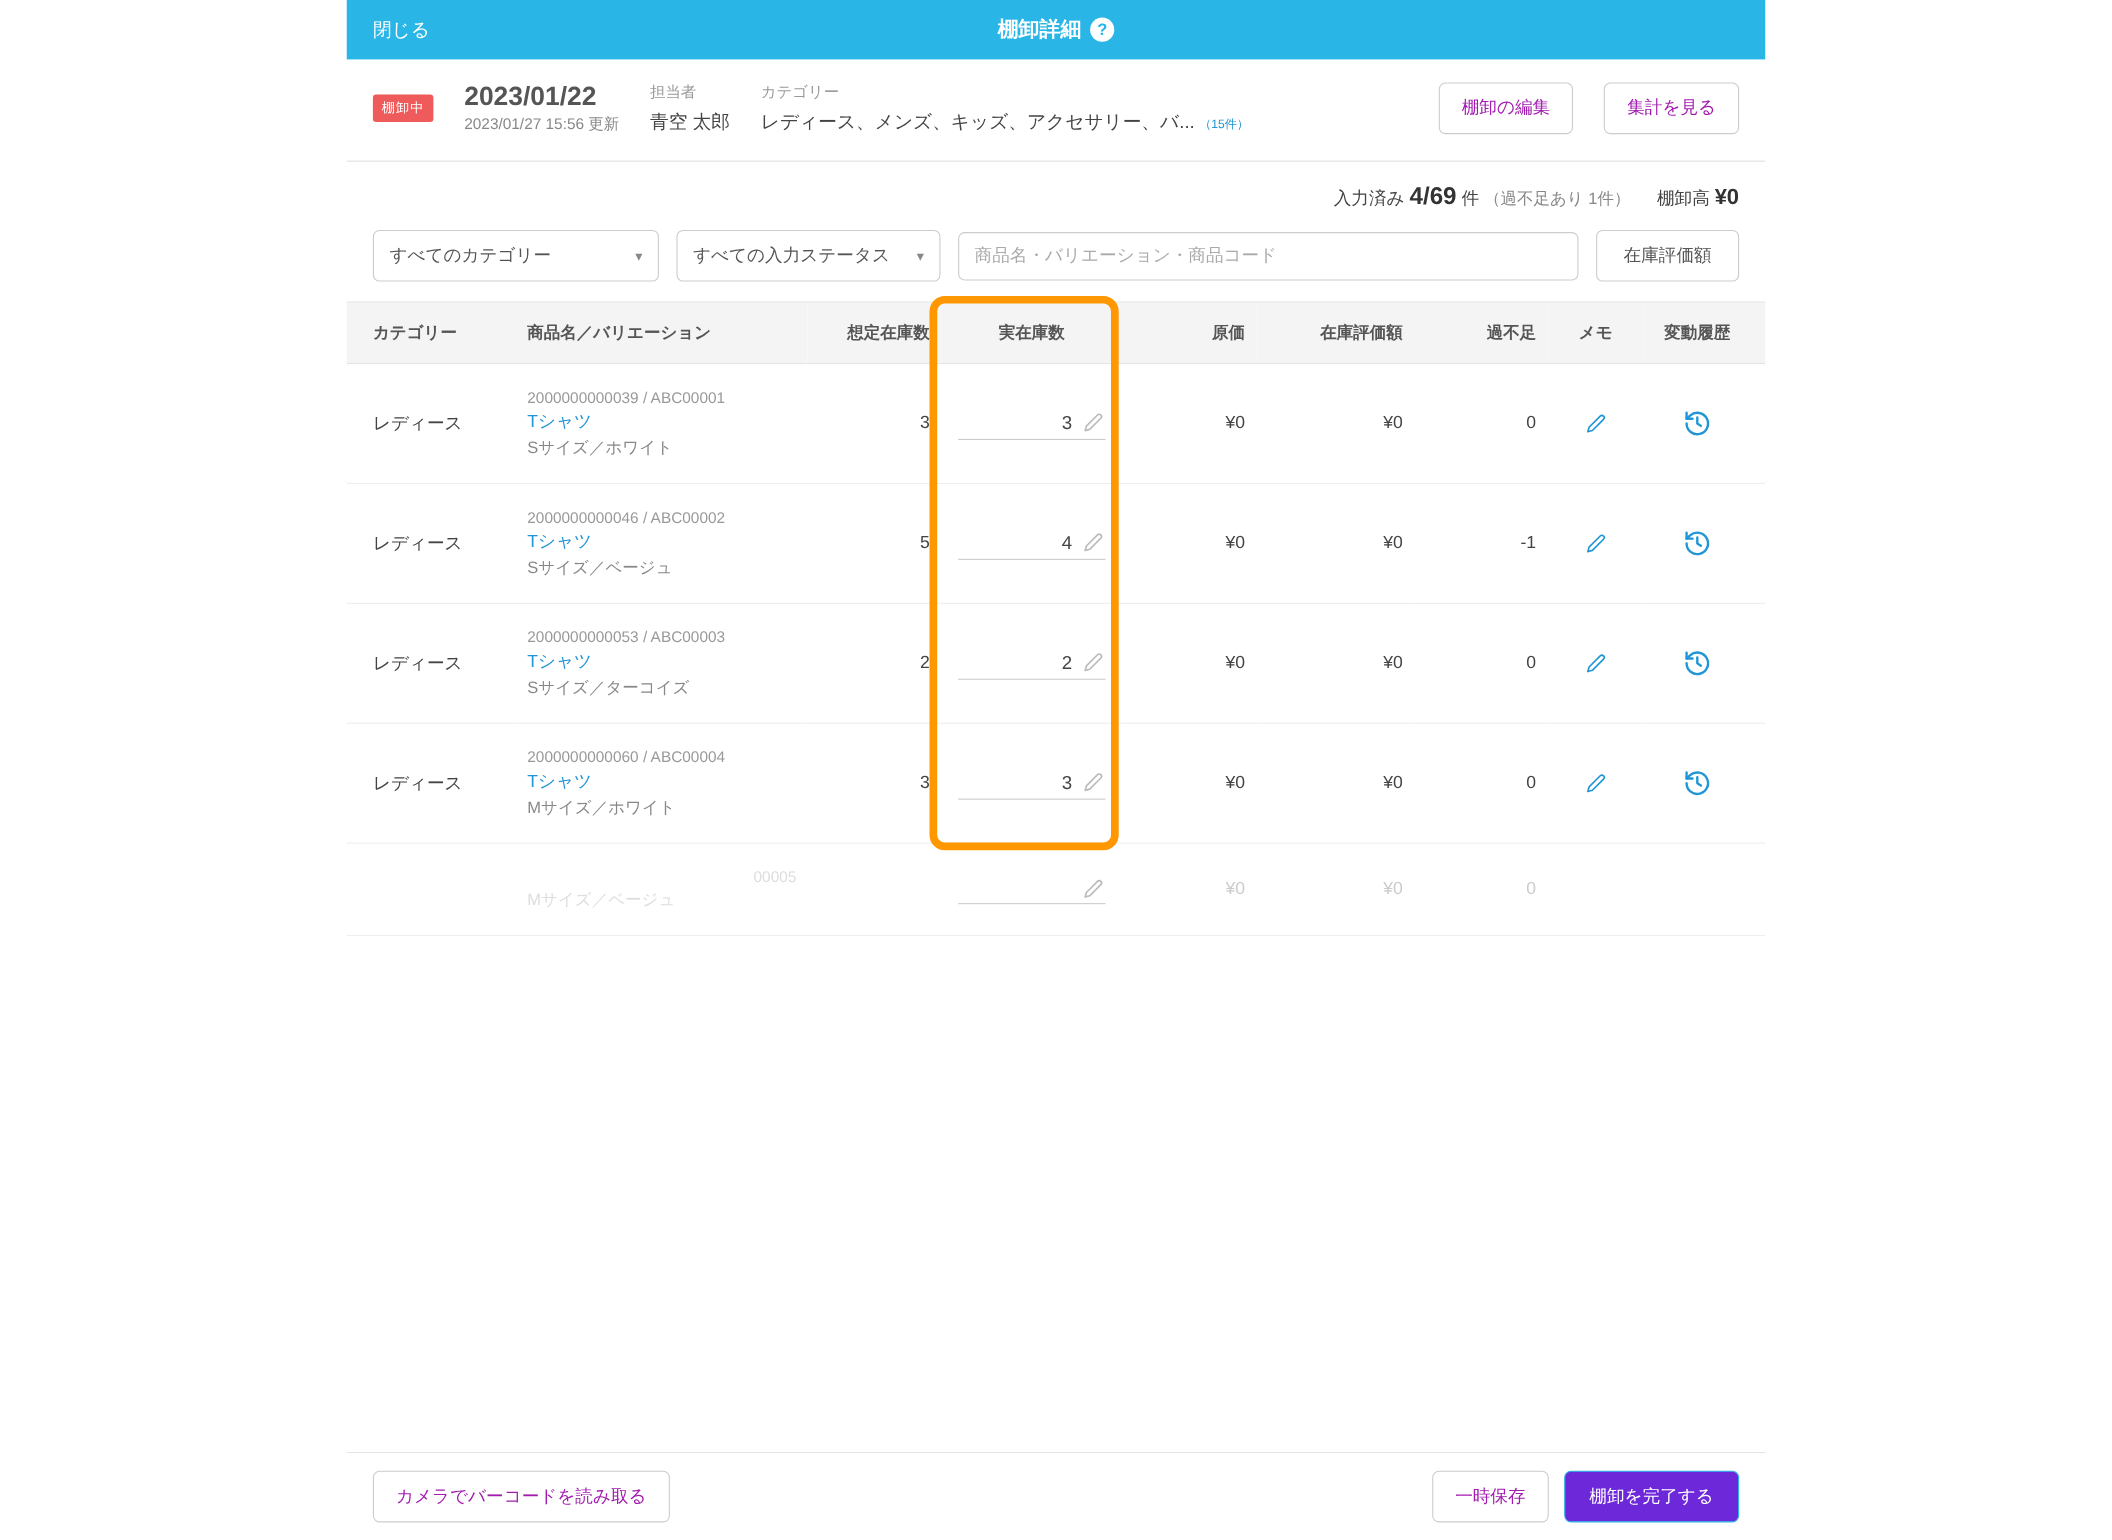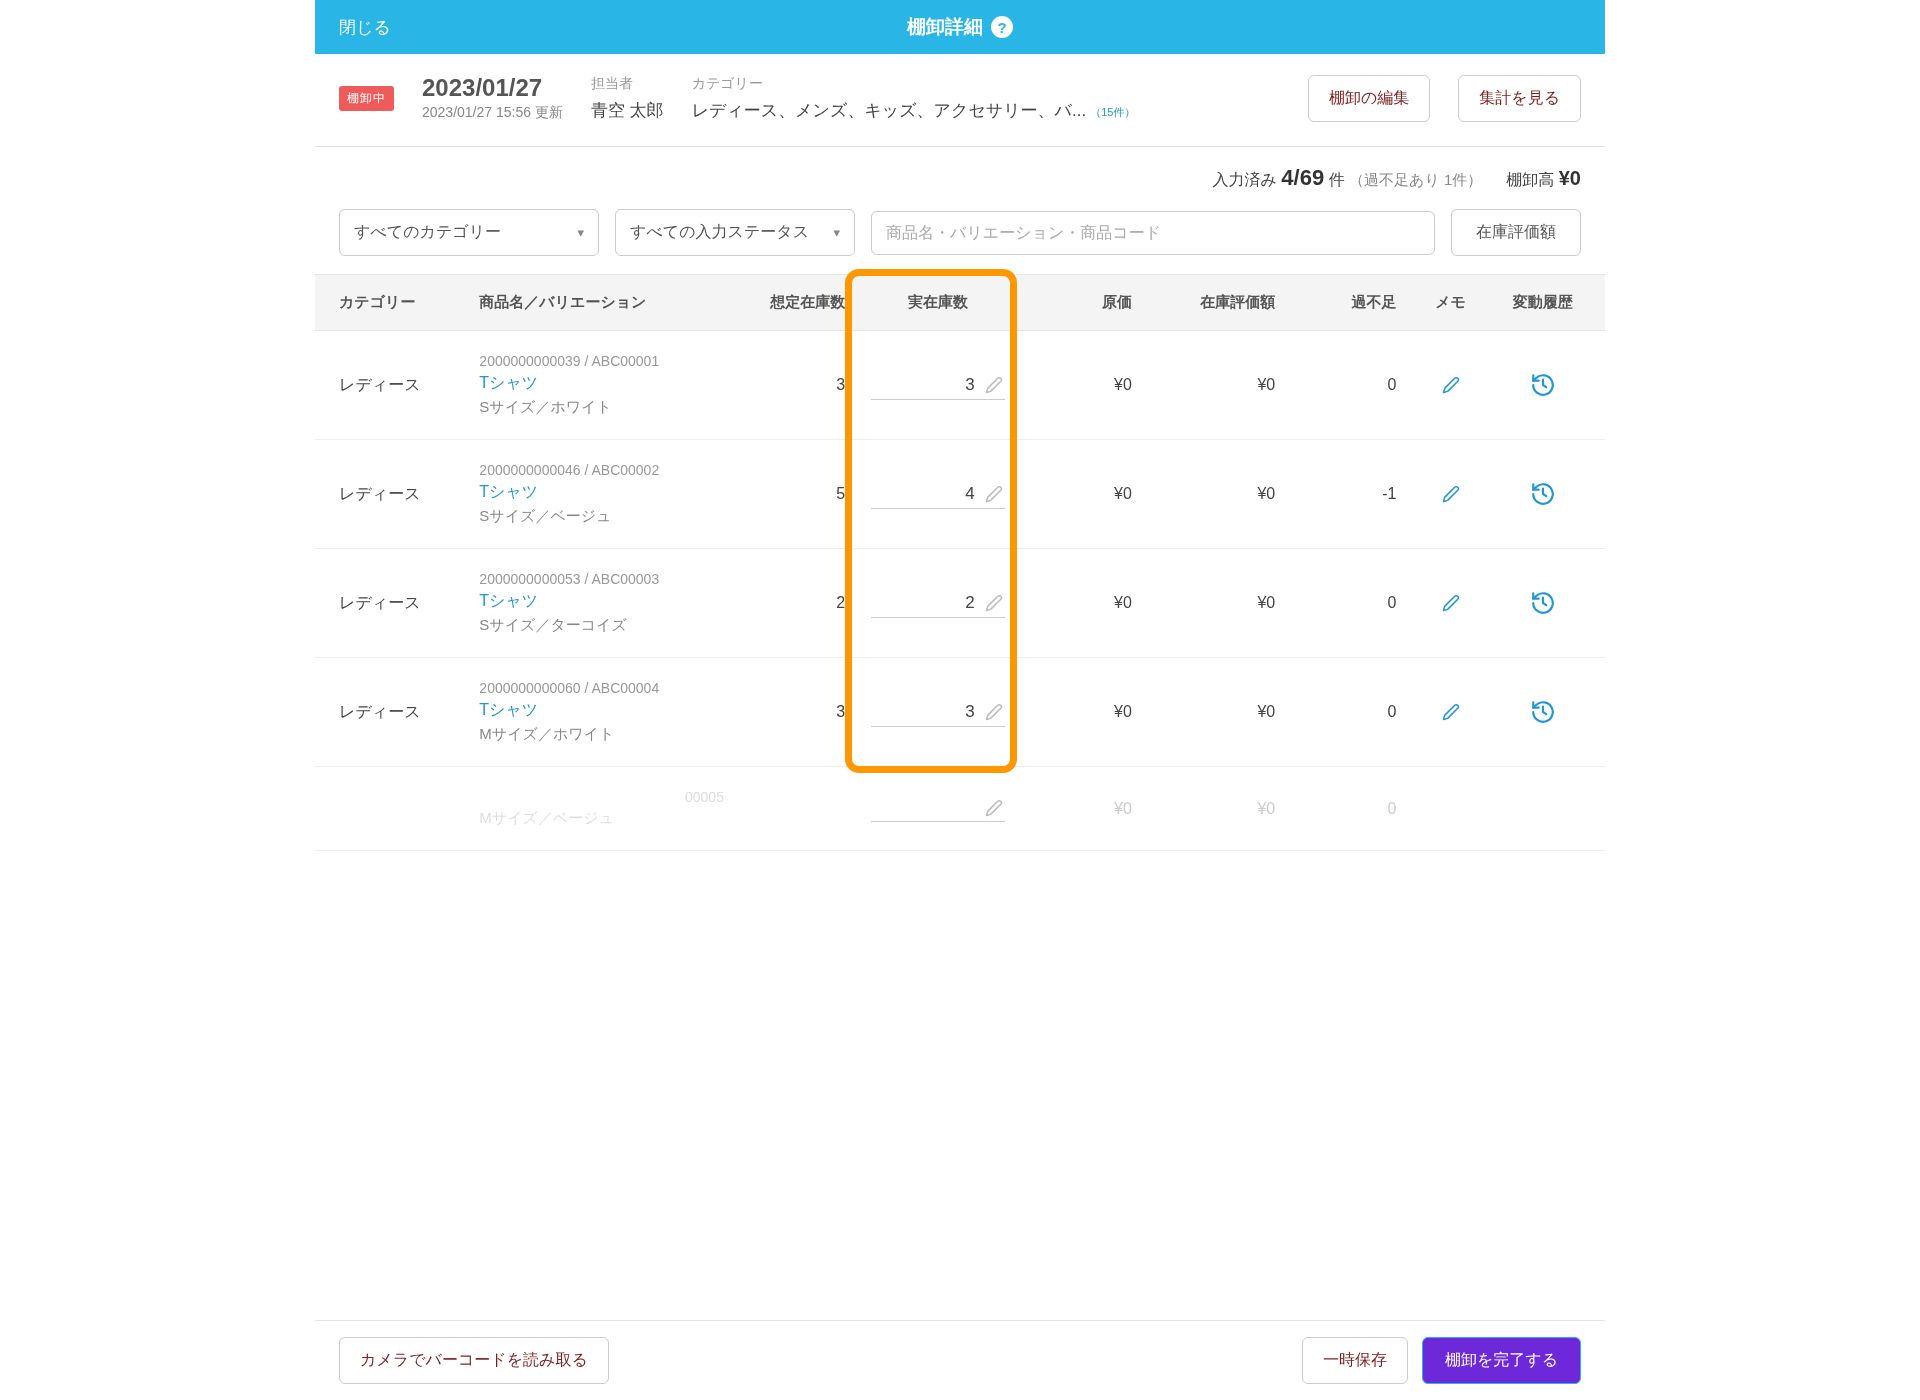--- a/index.html
+++ b/index.html
@@ -92,21 +92,21 @@
     white-space: nowrap;
     overflow: hidden;
     text-overflow: ellipsis;
     max-width: 430px;
   }
   .cat-count { color: #2196d6; font-size: 11px; }
   .header-spacer { flex: 1; }
   .btn {
     border: 1px solid #ccc;
     background: #fff;
-    color: #7f1d1d;
+    color: #a21caf;
     border-radius: 6px;
     padding: 12px 20px;
     font-size: 16px;
     cursor: pointer;
   }
 
   
   .summary-row {
     display: flex;
     justify-content: flex-end;
@@ -260,21 +260,21 @@
   <div class="close">閉じる</div>
   <div class="title-wrap">
     <span>棚卸詳細</span>
     <span class="help-icon">?</span>
   </div>
 </div>
 
 <div class="header-info">
   <span class="badge-status">棚卸中</span>
   <div class="date-block">
-    <div class="date-main">2023/01/27</div>
+    <div class="date-main">2023/01/22</div>
     <div class="date-updated">2023/01/27 15:56 更新</div>
   </div>
   <div class="kv-block">
     <div class="kv-label">担当者</div>
     <div class="kv-value">青空 太郎</div>
   </div>
   <div class="kv-block cat-block">
     <div class="kv-label">カテゴリー</div>
     <div class="cat-row">
       <span class="cat-text">レディース、メンズ、キッズ、アクセサリー、バ...</span>

